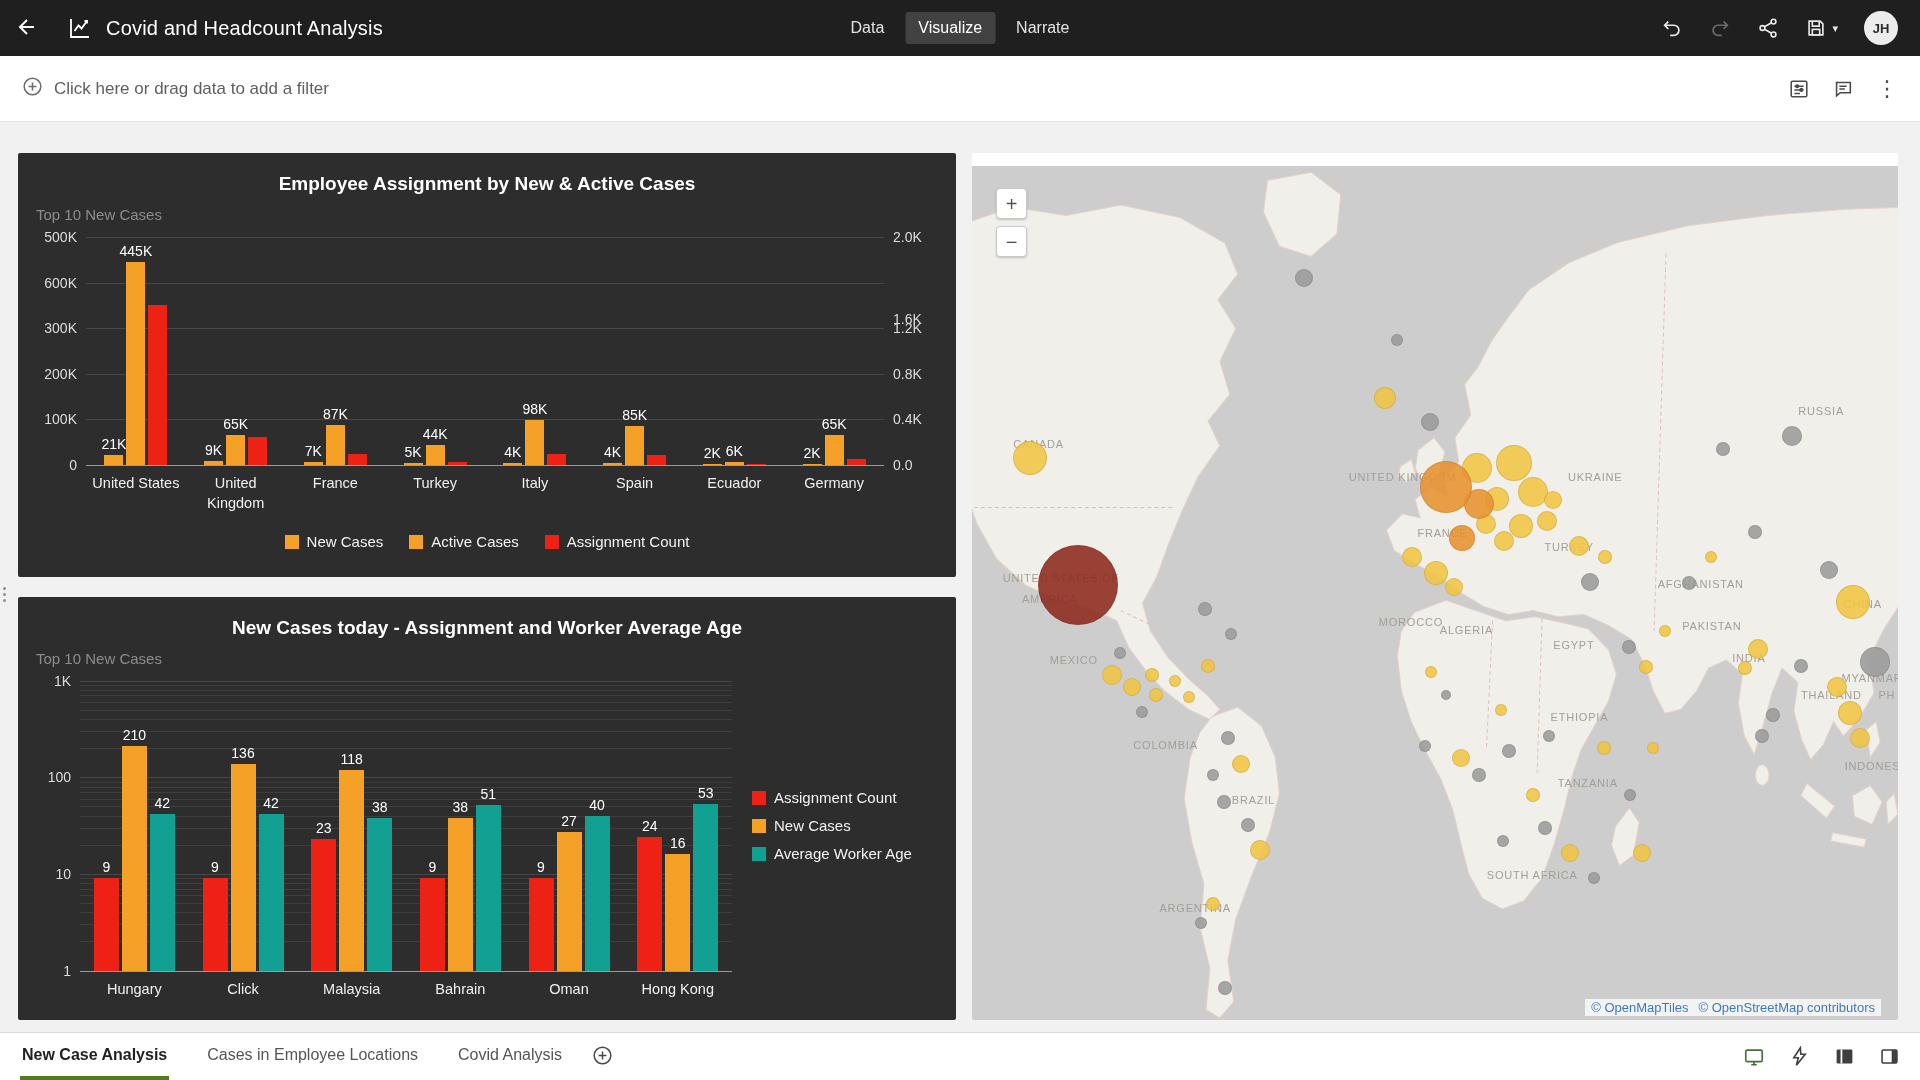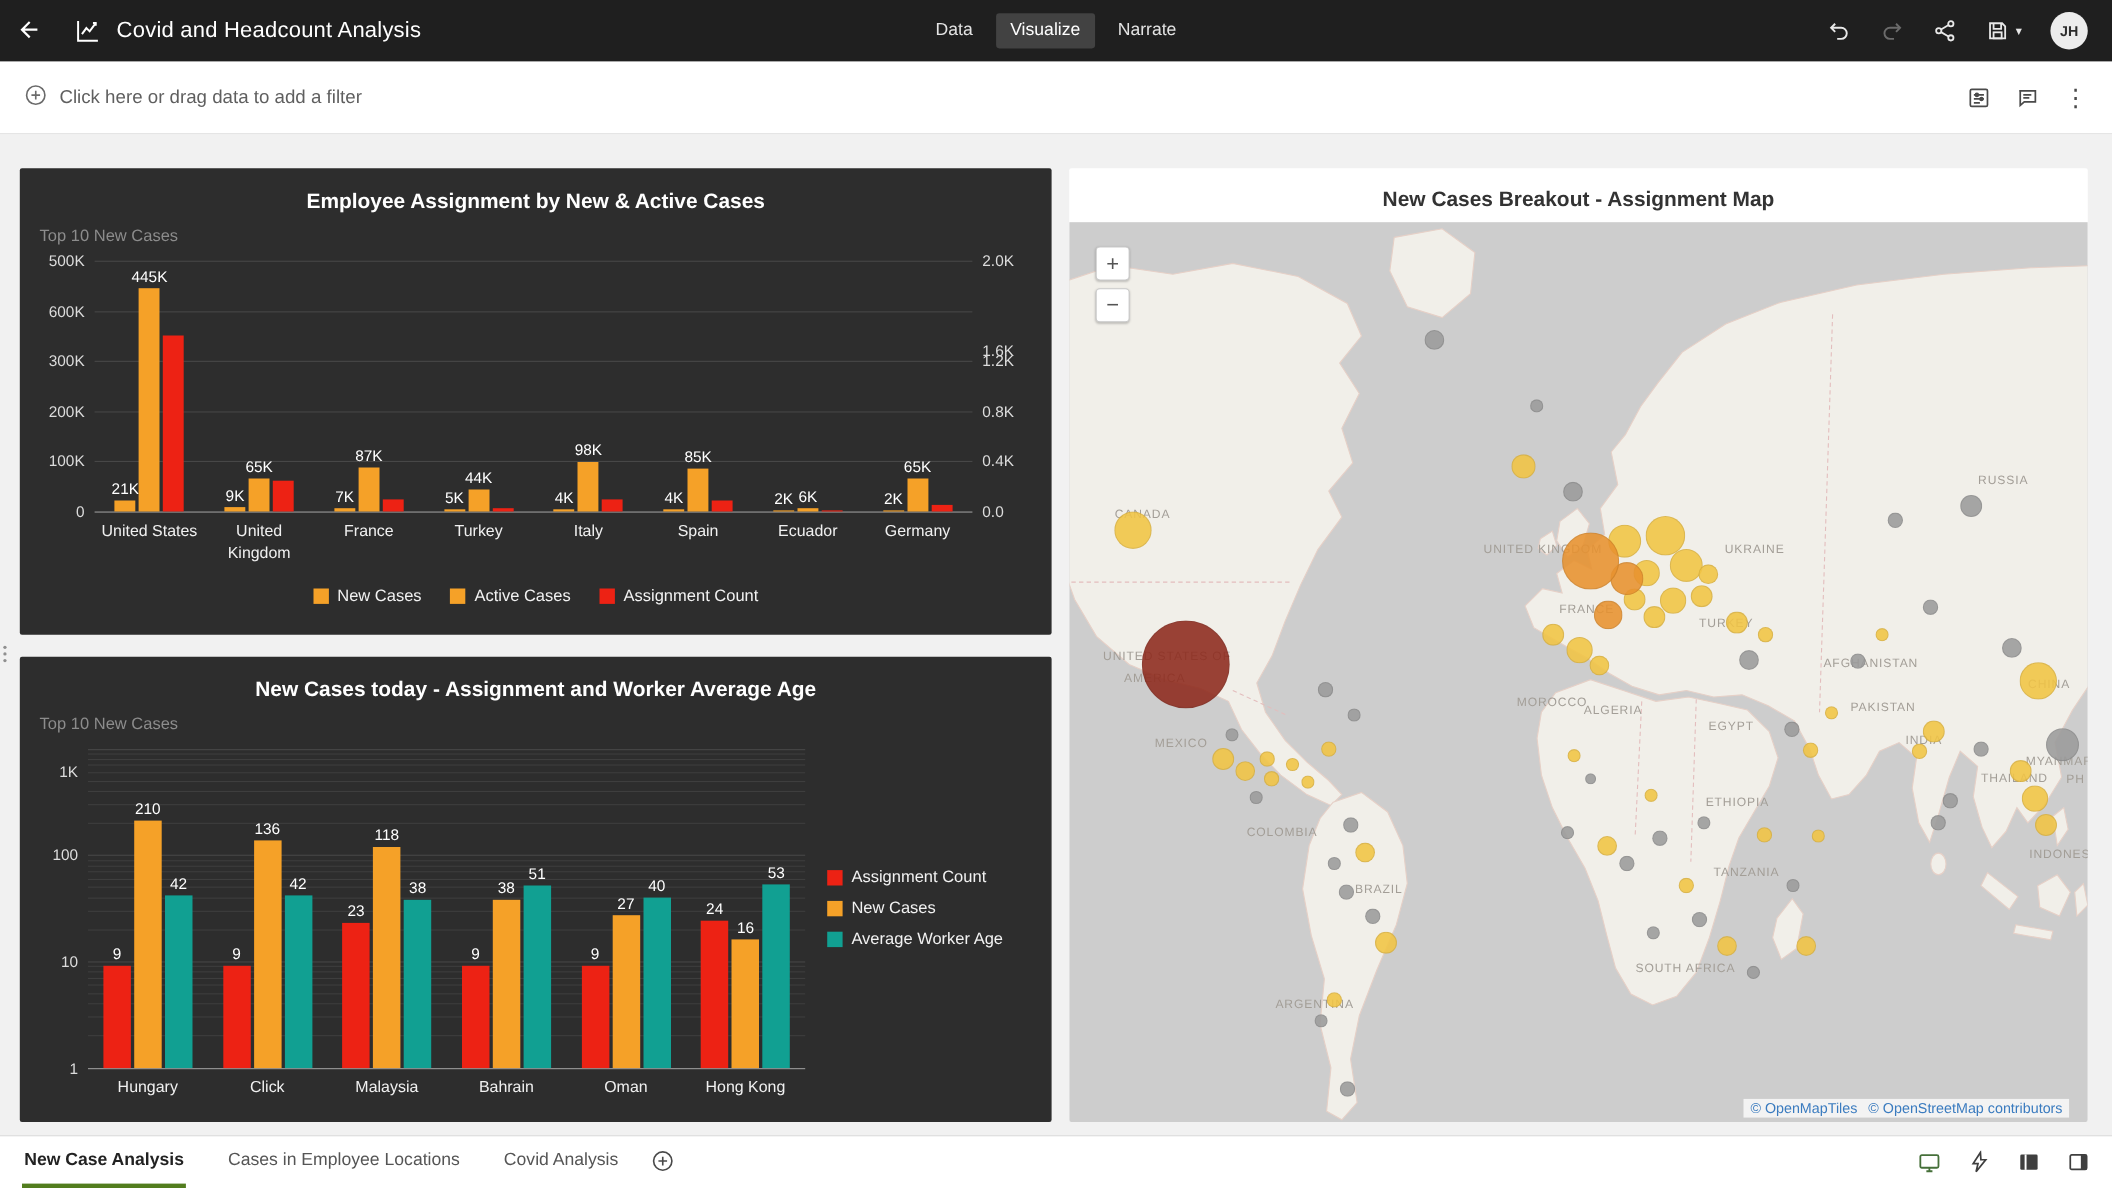--- a/index.html
+++ b/index.html
@@ -383,21 +383,21 @@
               <span class="lgtext">Assignment Count</span>
             </div>
           </div>
       </section>
 
       <section class="panel dark" style="height:424px;">
         <h2 class="ct-title">New Cases today - Assignment and Worker Average Age</h2>
         <div class="ct-sub">Top 10 New Cases</div>
         <div class="chart-body c2-body">
           <div class="axis axis-left c2-axis-left">
-              <div class="tick" style="top: 0%; margin-top: 20px;">1K</div>
+              <div class="tick" style="top: 0%;">1K</div>
               <div class="tick" style="top: 33.3333%;">100</div>
               <div class="tick" style="top: 66.6667%;">10</div>
               <div class="tick" style="top: 100%;">1</div>
             </div>
           <div class="plotarea">
             <div class="grid">
                 <div class="gridline" style="top: 0%;"></div>
                 <div class="gridline" style="top: 33.3333%;"></div>
                 <div class="gridline" style="top: 66.6667%;"></div>
                 <div class="gridline baseline" style="top: 100%;"></div>
@@ -537,21 +537,20 @@
               <div class="xlab">Bahrain</div>
               <div class="xlab">Oman</div>
               <div class="xlab">Hong Kong</div>
             </div>
             <div class="sp-r2"></div>
         </div>
       </section>
     </div>
 
     <section class="panel light">
-      <h2 class="map-title">New Cases Breakout - Assignment Map</h2>
       <div class="map-area">
         <svg class="map-svg" viewBox="0 0 934 830" preserveAspectRatio="none">
           <g fill="#f1efe9" stroke="#e6d0c7" stroke-width="1">
             <path d="M-5,55 L40,40 L95,48 L150,38 L210,50 L255,75 L268,105 L248,130 L266,158 L250,190 L260,222 L238,248 L250,272 L228,302 L212,335 L198,368 L186,400 L172,425 L180,452 L198,478 L218,498 L238,515 L250,528 L240,538 L218,528 L194,510 L175,490 L158,468 L146,442 L120,430 L88,422 L55,408 L25,382 L5,348 L-5,320 Z"></path>
             <path d="M298,14 L342,6 L372,28 L368,66 L342,88 L310,78 L294,45 Z"></path>
             <path d="M242,535 L268,526 L292,544 L306,575 L310,610 L300,648 L282,690 L266,732 L258,772 L264,812 L250,828 L236,820 L240,780 L230,740 L234,698 L222,658 L214,615 L220,575 L230,550 Z"></path>
             <path d="M450,276 L466,264 L477,278 L471,299 L457,309 L447,294 Z"></path>
             <path d="M432,292 L443,285 L447,298 L438,307 L430,301 Z"></path>
             <path d="M426,374 L418,354 L434,338 L452,342 L447,324 L463,312 L479,320 L475,302 L491,288 L487,264 L503,242 L497,212 L510,196 L524,170 L540,148 L562,120 L602,94 L652,74 L722,58 L802,48 L882,42 L940,40 L940,420 L920,450 L904,480 L910,512 L894,538 L879,554 L869,540 L859,562 L846,577 L837,558 L829,530 L833,502 L817,488 L807,512 L797,547 L789,572 L779,554 L773,522 L777,494 L761,480 L743,488 L731,510 L715,528 L699,532 L687,510 L679,486 L665,460 L641,446 L617,436 L591,438 L566,432 L541,436 L516,428 L495,416 L475,402 L457,392 Z"></path>
             <path d="M446,434 L478,422 L508,432 L538,442 L568,438 L596,444 L622,450 L642,470 L650,494 L642,520 L628,544 L614,568 L605,594 L597,626 L587,660 L575,692 L557,714 L535,722 L515,712 L501,688 L493,658 L485,626 L473,596 L457,568 L443,540 L433,510 L429,476 L433,452 Z"></path>

